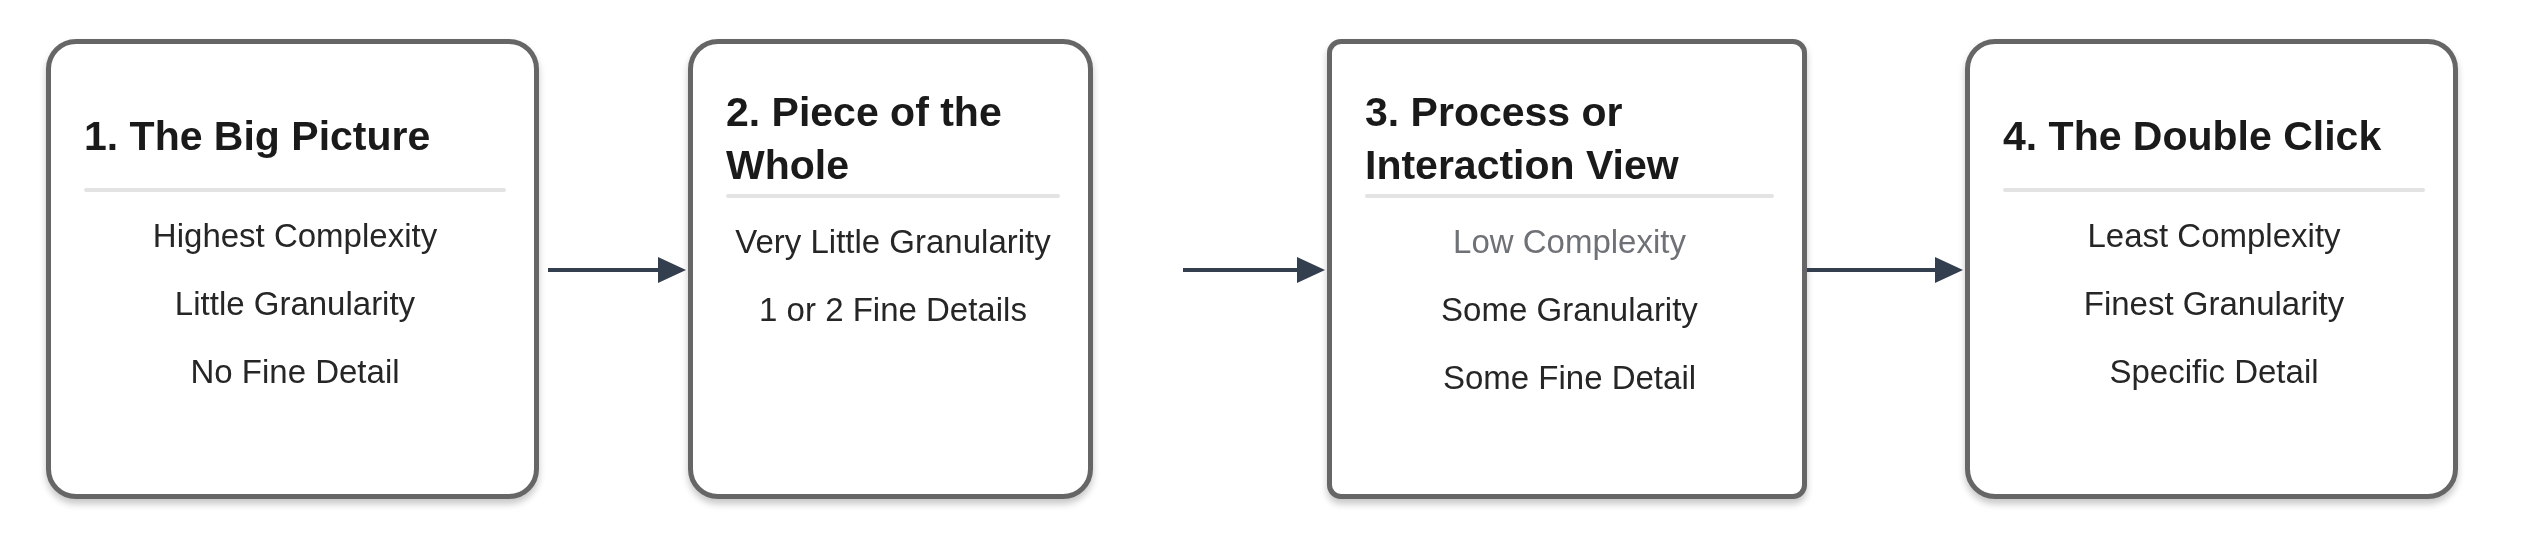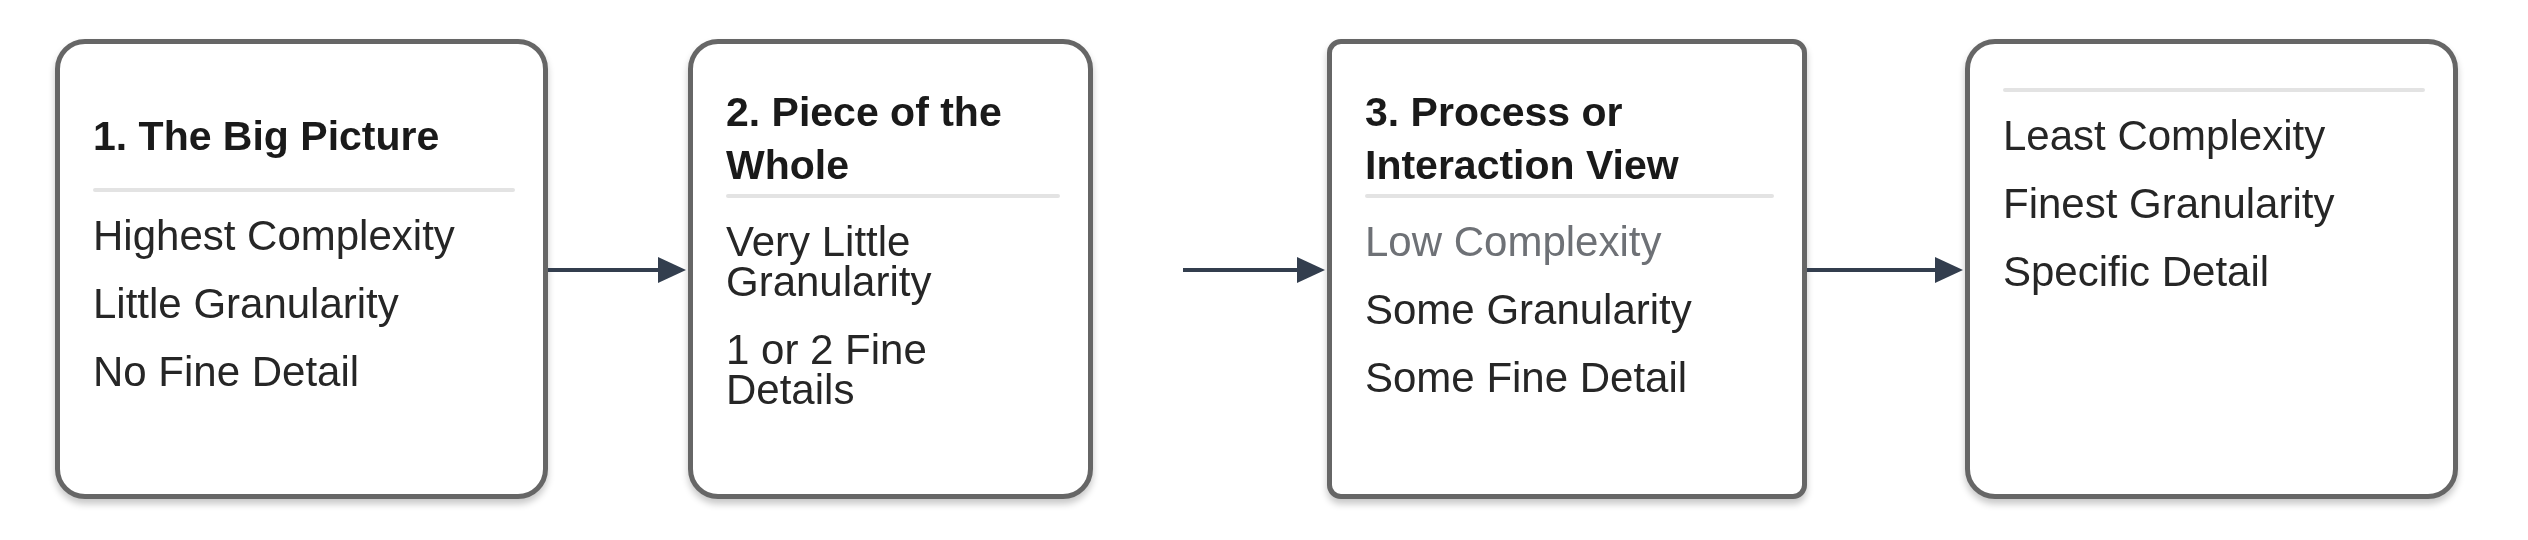--- a/index.html
+++ b/index.html
@@ -20,21 +20,21 @@
     position: absolute;
     top: 39px;
     height: 460px;
     box-sizing: border-box;
     background: var(--card-bg, #ffffff);
     border: 5px solid var(--card-border, #666666);
     border-radius: 30px;
     box-shadow: 0 5px 7px rgba(0,0,0,0.22);
     padding: 42px 28px 0 33px;
   }
-  .card-1 { left: 55px;   width: 493px; }
+  .card-1 { left: 46px;   width: 493px; }
   .card-2 { left: 688px;  width: 405px; }
   .card-3 { left: 1327px; width: 480px; border-radius: 14px; }
   .card-4 { left: 1965px; width: 493px; }
 
   .card-title {
     margin: 0;
     min-height: 100px;
     display: flex;
     flex-direction: column;
     justify-content: center;
@@ -48,23 +48,24 @@
     height: 4px;
     background: var(--divider, #e3e3e3);
     border-radius: 2px;
     margin: 2px 0 0 0;
   }
   .items {
     margin-top: 24px;
   }
   .item {
     margin: 0 0 28px 0;
-    font-size: 42px;
+    font-size: 33px;
     line-height: 40px;
     color: var(--body-text, #262626);
+    text-align: center;
   }
   .item.muted {
     color: var(--muted-text, #6e7176);
   }
   .arrow {
     position: absolute;
     top: 248px;
     height: 44px;
     display: block;
   }
@@ -114,20 +115,21 @@
       <p class="item">Some Fine Detail</p>
     </div>
   </section>
 
   <svg class="arrow" style="left:1807px" width="158" height="44" viewBox="0 0 158 44">
     <line x1="0" y1="22" x2="130" y2="22"></line>
     <polygon points="128,9 156,22 128,35"></polygon>
   </svg>
 
   <section class="card card-4">
+    <h2 class="card-title">4. The Double Click</h2>
     <div class="divider"></div>
     <div class="items">
       <p class="item">Least Complexity</p>
       <p class="item">Finest Granularity</p>
       <p class="item">Specific Detail</p>
     </div>
   </section>
 
 </div>
 

